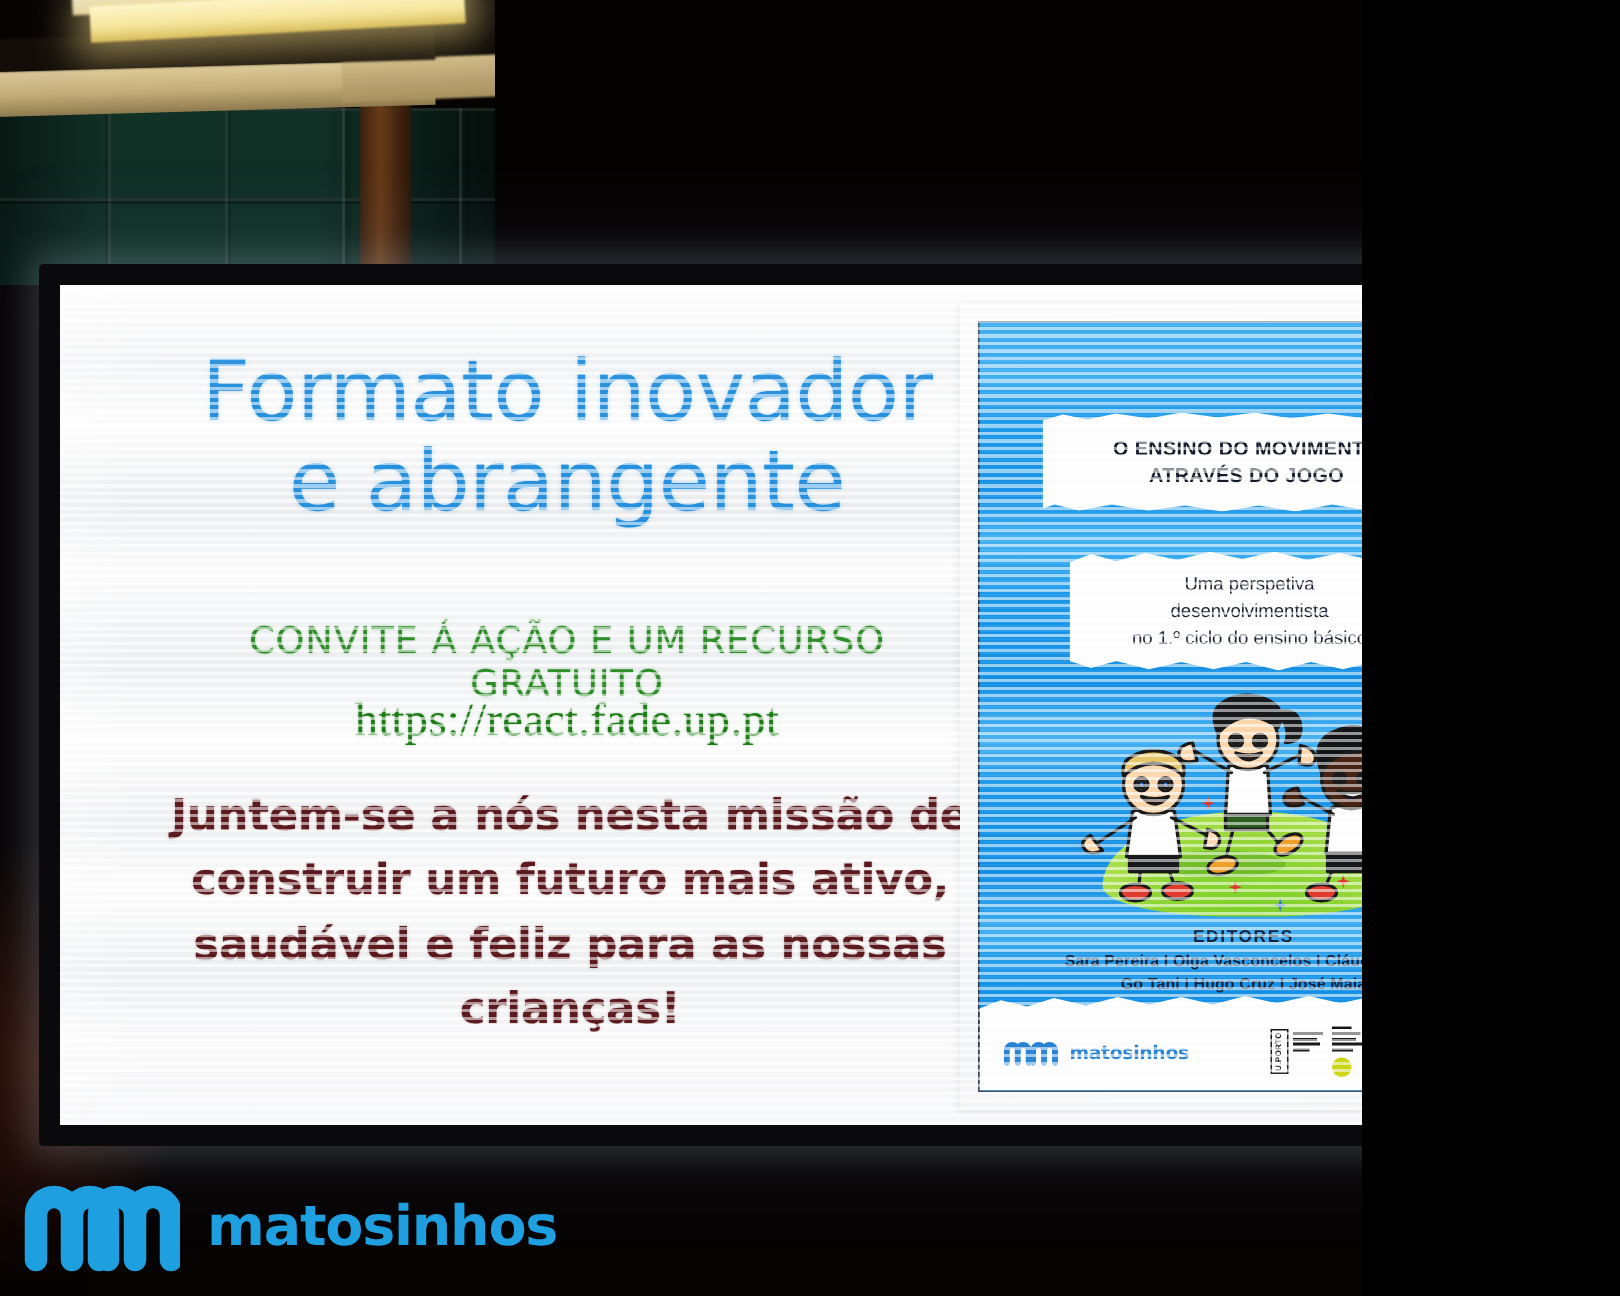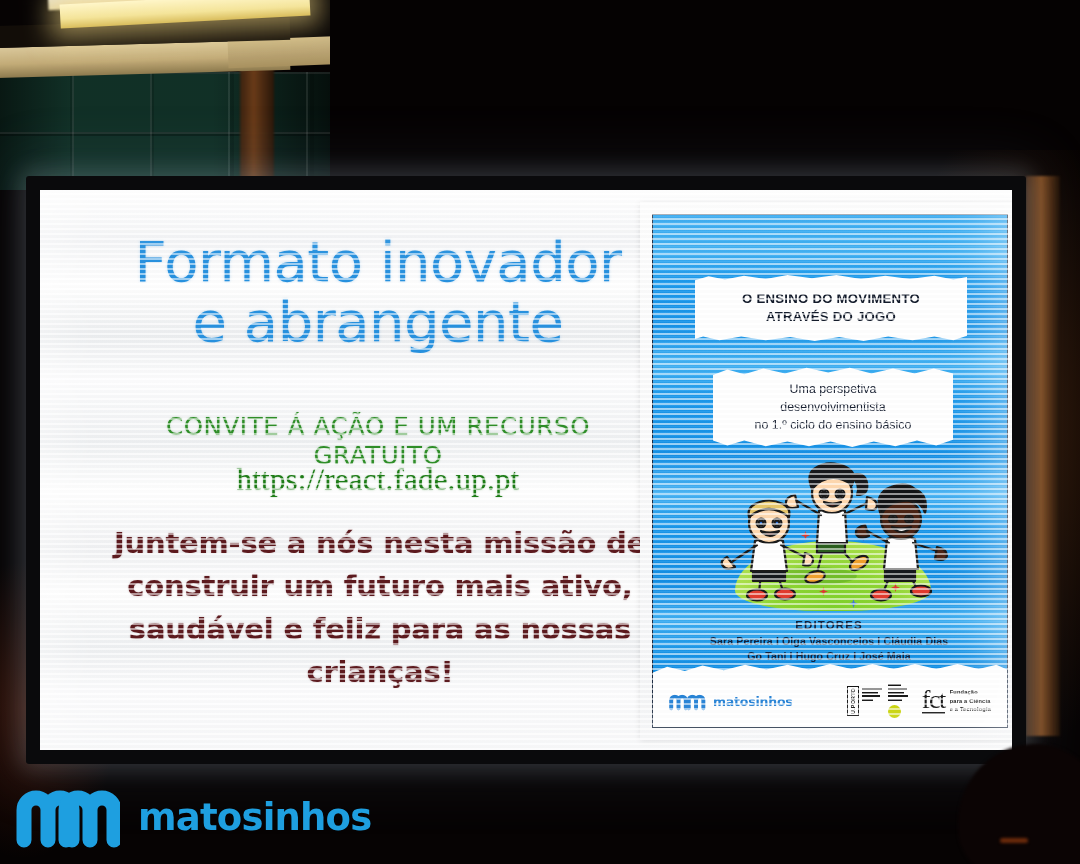--- a/index.html
+++ b/index.html
@@ -3,21 +3,21 @@
 <meta charset="utf-8">
 <style>
   * { box-sizing: border-box; margin: 0; padding: 0; }
   html, body {
     width: 1080px; height: 864px;
     overflow: hidden;
     background: #000;
     font-family: "Liberation Sans", sans-serif;
   }
 
-  #stage { position: relative; width: 1080px; height: 864px; background: #0c4a6e; overflow: hidden; }
+  #stage { position: relative; width: 908px; height: 864px; background: #0c4a6e; overflow: hidden; }
 
   
   .bg-dark { position:absolute; inset:0; background:#060303; }
 
   .tile-wall {
     position:absolute; left:-6px; top:72px; width:352px; height:122px;
     background:
       linear-gradient(90deg, rgba(0,0,0,.55) 0%, rgba(0,0,0,0) 22%, rgba(0,0,0,0) 62%, rgba(0,0,0,.78) 100%),
       repeating-linear-gradient(90deg,#3f6b60 0 76px,#33594f 76px 80px),
       repeating-linear-gradient(0deg,#447266 0 58px,#2e4f46 58px 62px);

